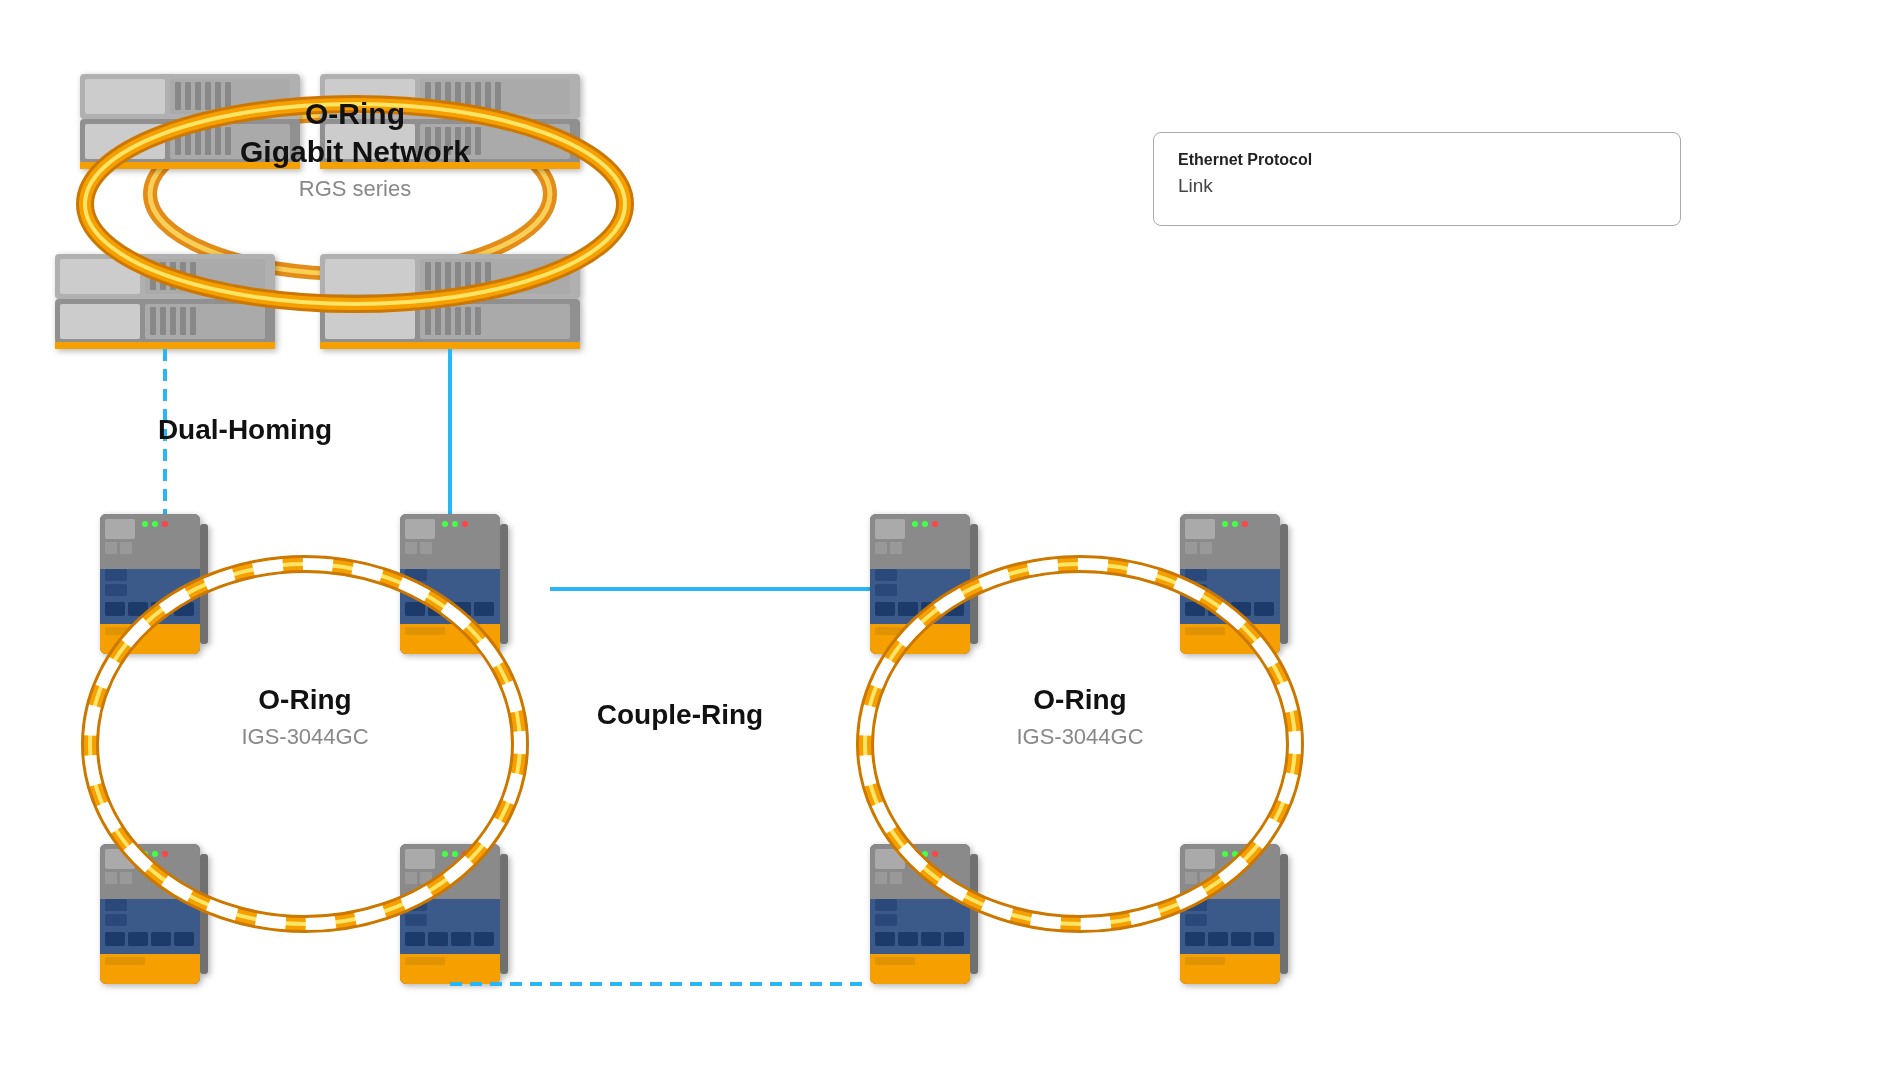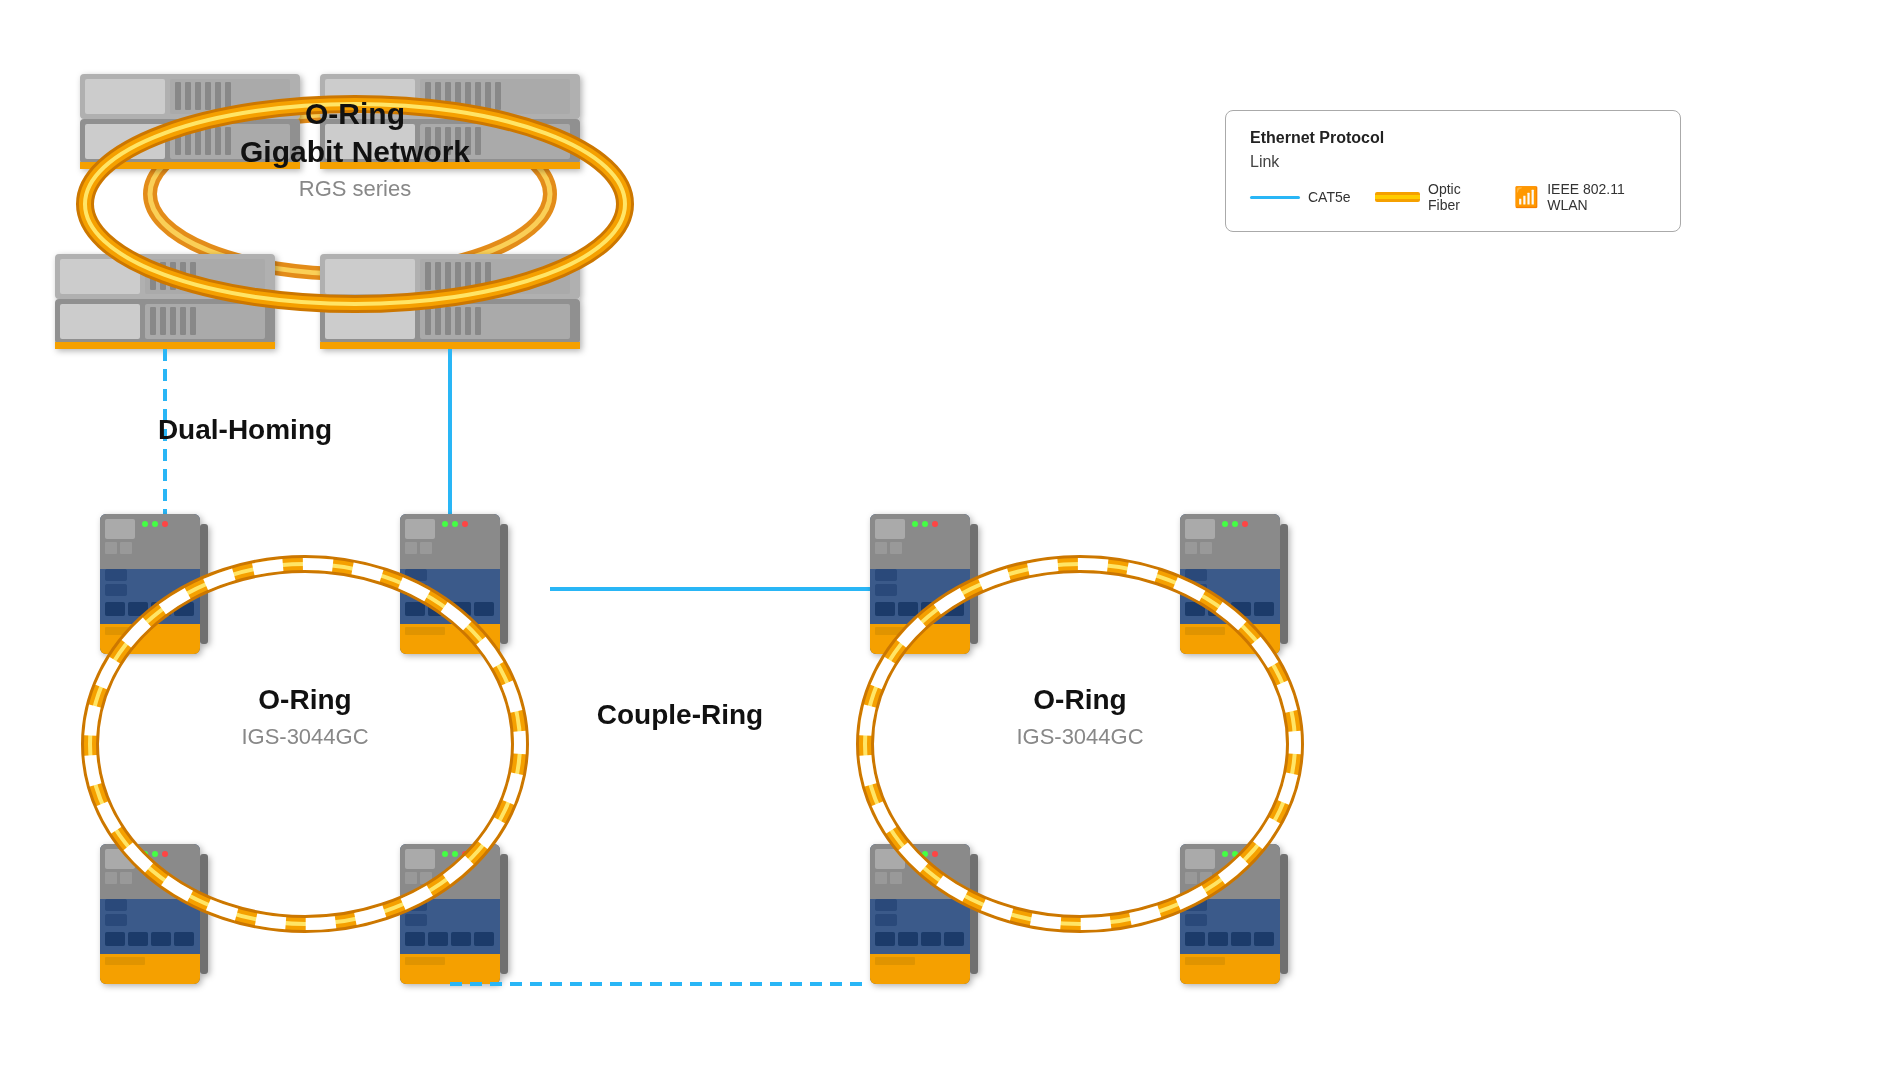--- a/index.html
+++ b/index.html
@@ -15,36 +15,36 @@
     .main-canvas {
       position: relative;
       width: 1881px;
       height: 1079px;
       margin-top: 24px;
     }
 
     
     .legend-box {
       position: absolute;
-      top: 86px;
+      top: 108px;
       right: 200px;
-      width: 456px;
+      width: 528px;
       border: 1.5px solid #aaa;
       border-radius: 8px;
       padding: 18px 24px;
       background: #fff;
     }
     .legend-title {
       font-weight: bold;
       font-size: 16px;
       margin-bottom: 6px;
       color: #222;
     }
     .legend-subtitle {
-      font-size: 16px;
+      font-size: 19px;
       color: #444;
       margin-bottom: 10px;
     }
     .legend-items {
       display: flex;
       align-items: center;
       gap: 24px;
     }
     .legend-item {
       display: flex;
@@ -416,29 +416,15 @@
     <text x="680" y="700" text-anchor="middle" font-size="28" font-weight="bold" fill="#111" font-family="Arial">Couple-Ring</text>
 
     <text x="1080" y="685" text-anchor="middle" font-size="28" font-weight="bold" fill="#111" font-family="Arial">O-Ring</text>
     <text x="1080" y="720" text-anchor="middle" font-size="22" fill="#888" font-family="Arial">IGS-3044GC</text>
 
   </svg>
 
   <div class="legend-box">
     <div class="legend-title">Ethernet Protocol</div>
     <div class="legend-subtitle">Link</div>
-    <div class="legend-items">
-      <div class="legend-item">
-        <div class="legend-line-cat5e"></div>
-        <span>CAT5e</span>
-      </div>
-      <div class="legend-item">
-        <div class="legend-line-fiber"></div>
-        <span>Optic Fiber</span>
-      </div>
-      <div class="legend-item">
-        <span class="legend-wifi">📶</span>
-        <span>IEEE 802.11 WLAN</span>
-      </div>
-    </div>
   </div>
 
 </div>
 
 </body></html>

